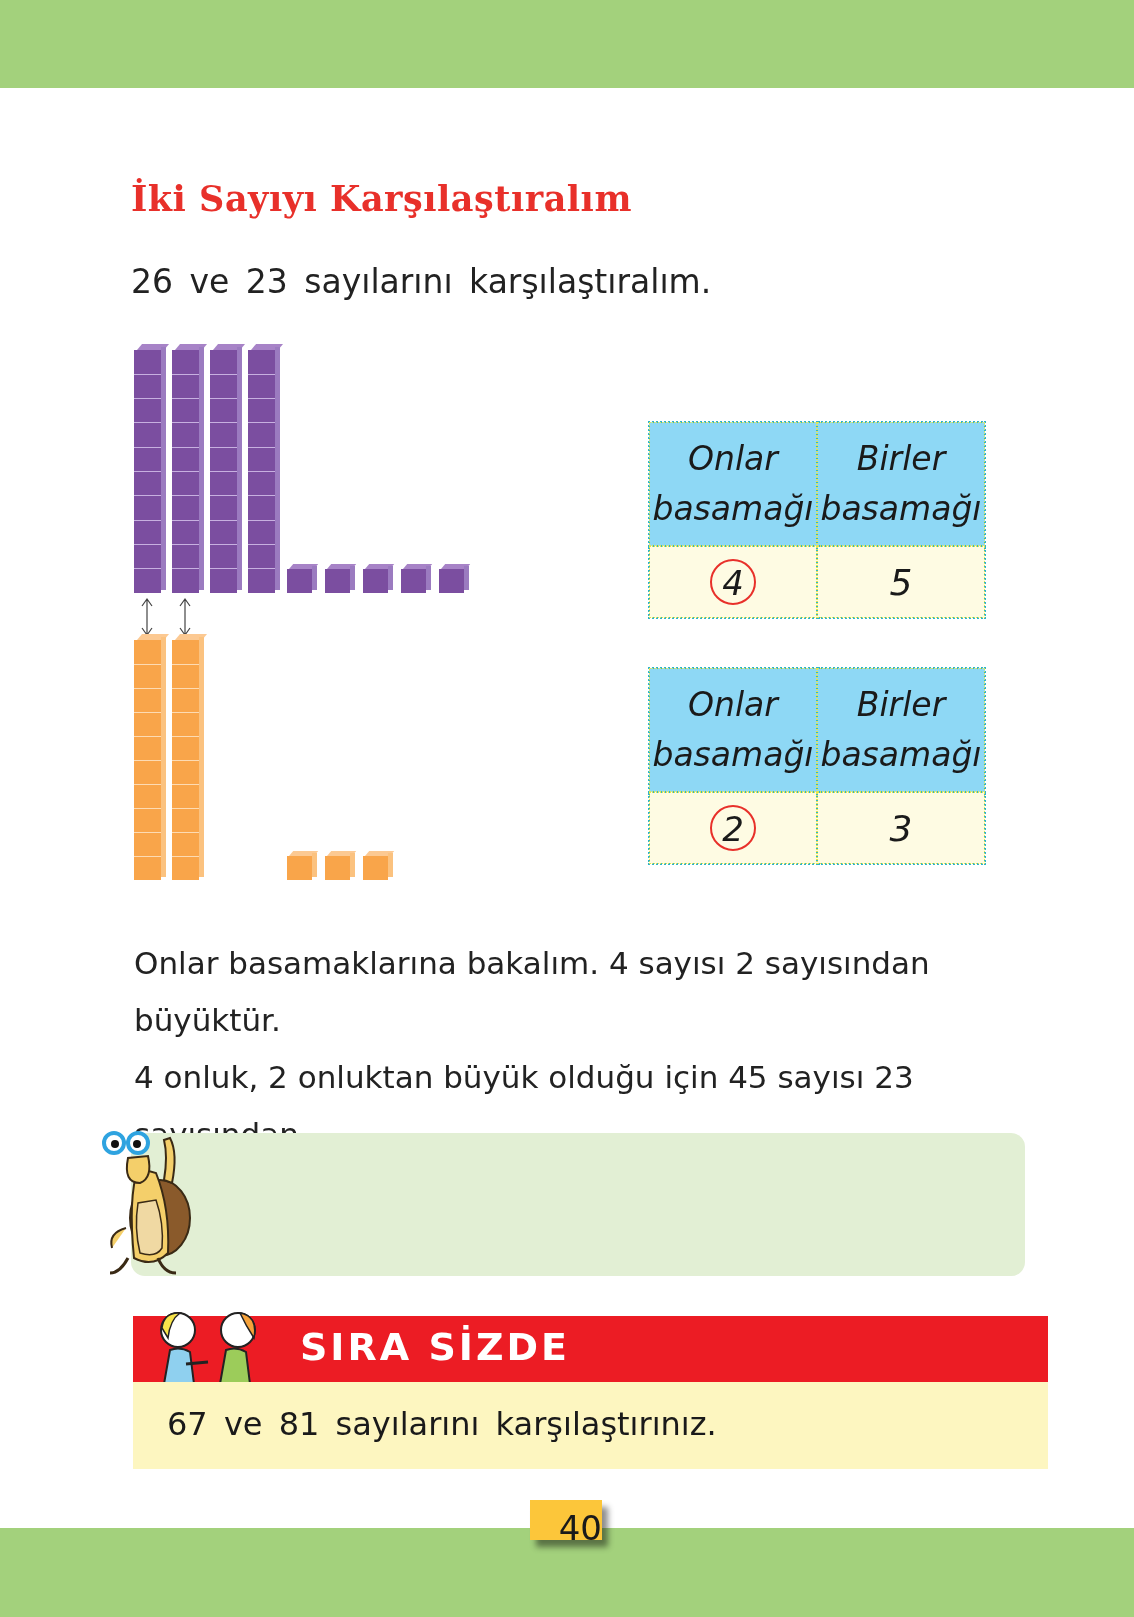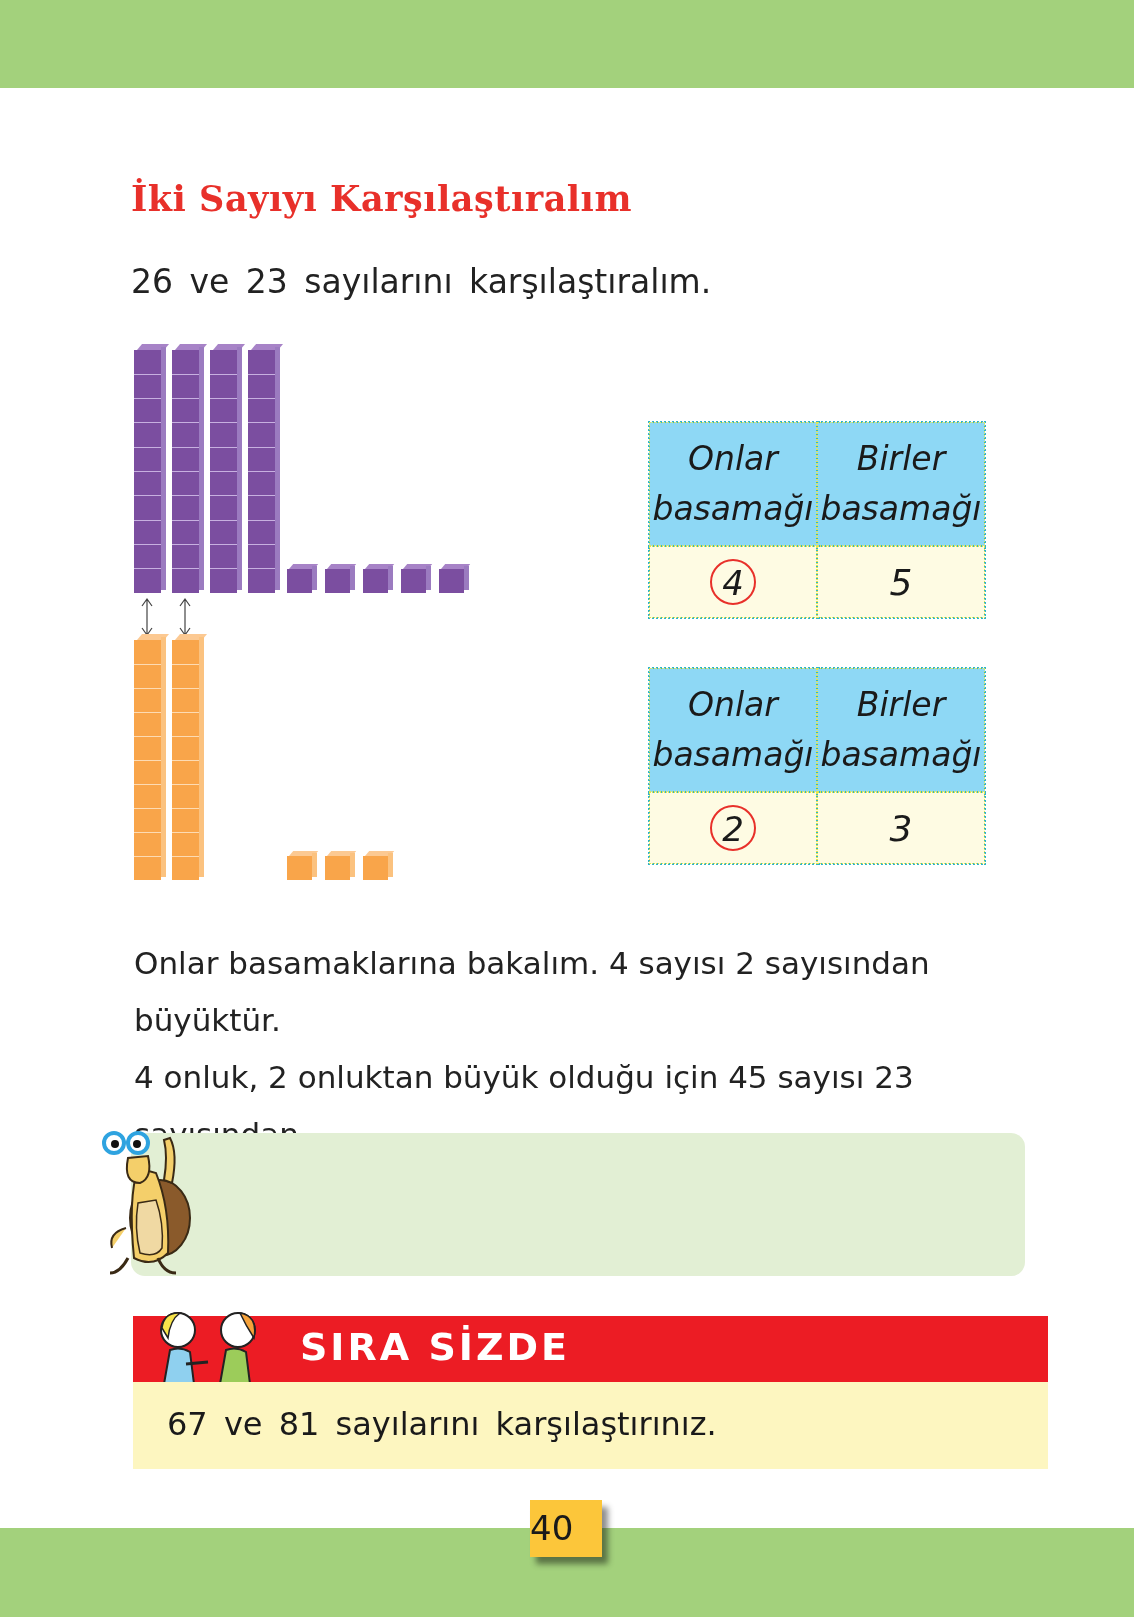--- a/index.html
+++ b/index.html
@@ -41,21 +41,21 @@
   .para { left:134px; top:935px; width:900px; font-size:31px; line-height:57px; color:#222; }
   .tip { left:131px; top:1133px; width:894px; height:143px; background:#e2efd4; border-radius:14px; }
   .tip-text { left:240px; top:1153px; width:755px; font-size:31px; line-height:54px; color:#1a1a1a; text-align:justify; text-align-last:justify; }
   .tip-text .last { text-align-last:left; }
   .turtle { left:98px; top:1128px; width:95px; height:150px; }
   .red-band { left:133px; top:1316px; width:915px; height:66px; background:#ec1c24; }
   .red-band-label { left:300px; top:1325px; font-family:"DejaVu Sans", sans-serif; font-weight:bold; font-size:38px; color:#ffffff; letter-spacing:3px; }
   .kids { left:150px; top:1308px; width:115px; height:76px; }
   .yellow-box { left:133px; top:1382px; width:915px; height:87px; background:#fdf6c0; }
   .task { left:155px; top:1405px; font-size:32px; color:#1a1a1a; word-spacing:6px;margin-left:12px; }
-  .pagenum { left:530px; top:1500px; width:72px; height:57px; background:#fcc63a; box-shadow:6px 7px 6px rgba(0,0,0,0.45); text-align:left; font-size:34px; line-height:57px; color:#1a1a1a; }
+  .pagenum { left:530px; top:1500px; width:72px; height:40px; background:#fcc63a; box-shadow:6px 7px 6px rgba(0,0,0,0.45); text-align:right; font-size:34px; line-height:57px; color:#1a1a1a; }
 </style>
 </head>
 <body>
 
 <div class="abs band-top"></div>
 
 <div class="abs title">İki Sayıyı Karşılaştıralım</div>
 <div class="abs intro">26 ve 23 sayılarını karşılaştıralım.</div>
 
 <div>

